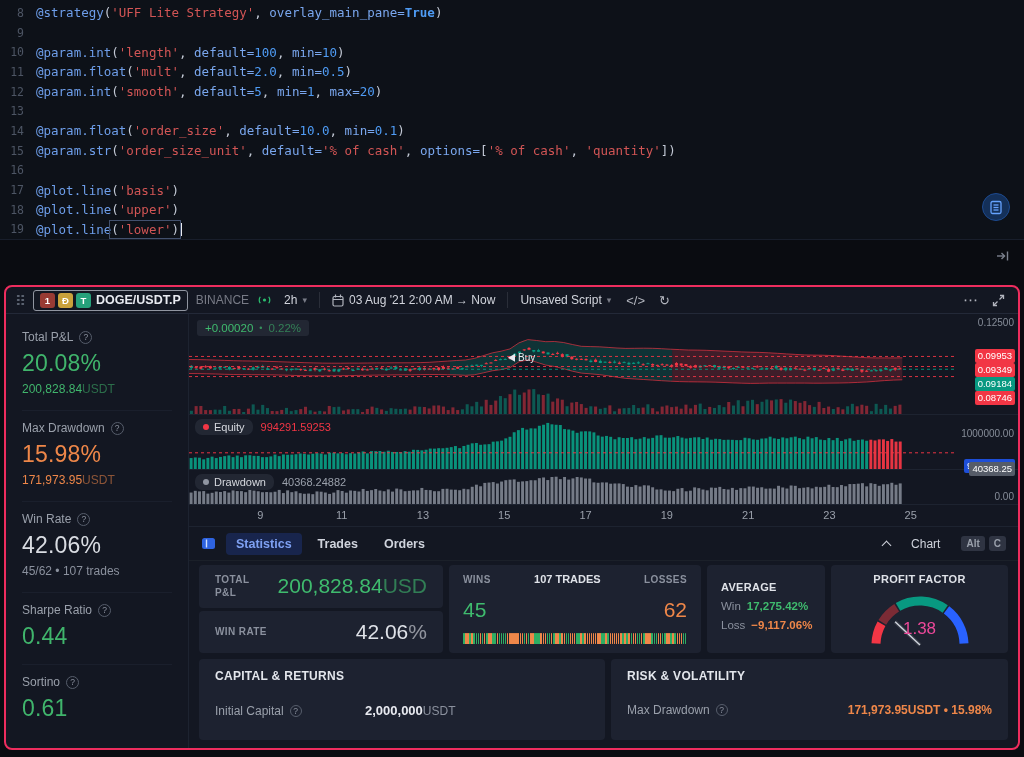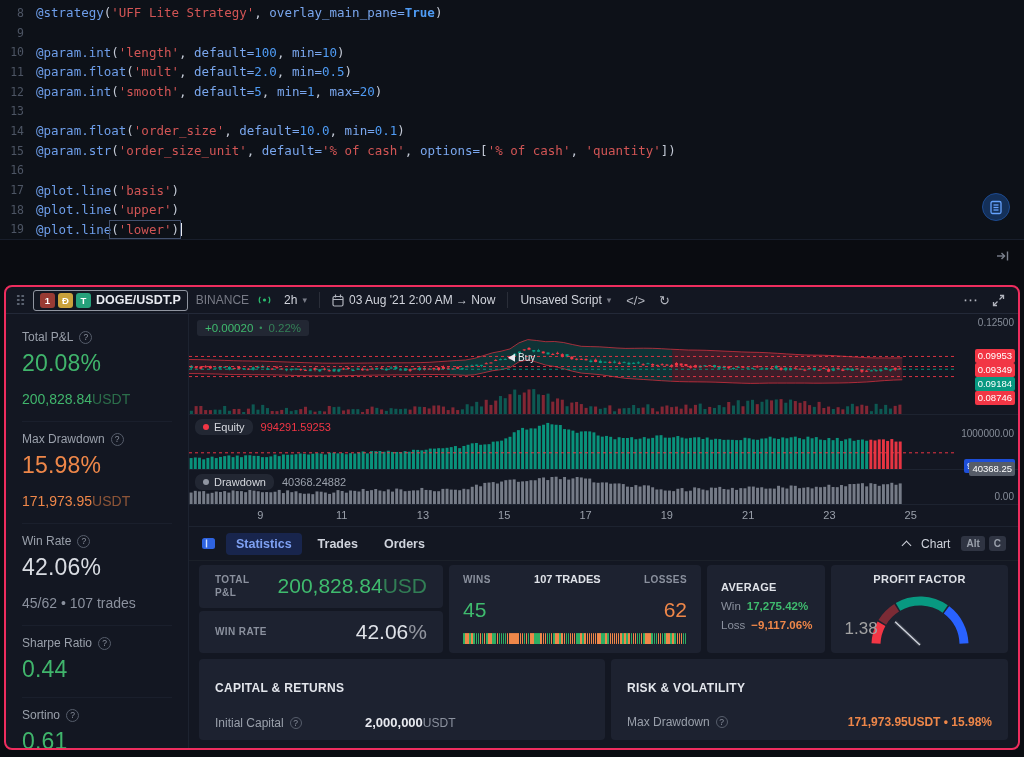--- a/index.html
+++ b/index.html
@@ -34,21 +34,21 @@
   .tico{color:#b2b5be;font-size:13px;padding:0 3px;cursor:pointer;display:flex;align-items:center}
   .more{font-size:15px}
   .spacer{flex:1}
 
   .pbody{flex:1;display:flex;min-height:0}
   .sidebar{width:183px;flex:none;border-right:1px solid #1d2330;padding:6px 16px 0;overflow:hidden}
   .stat{padding:10px 0 14px;border-bottom:1px solid #1a1f2c}
   .stat:last-child{border-bottom:none}
   .stat-label{font-size:12px;color:#9aa0ab;display:flex;align-items:center;gap:6px}
   .stat-value{font-size:23px;margin-top:6px;letter-spacing:.2px}
-  .stat-sub{font-size:14px;margin-top:14px}
+  .stat-sub{font-size:12px;margin-top:5px}
   .c-green{color:#40b56c}.c-orange{color:#ef8749}.c-neutral{color:#d9dce2}
   .c2-green{color:#40b56c}.c2-orange{color:#ef8749}.c2-neutral{color:#8b919e}
   .stat-sub .unit{opacity:.55}
   .help{width:13px;height:13px;border:1px solid #565d6b;border-radius:50%;color:#8b919e;font-size:8.5px;display:inline-flex;align-items:center;justify-content:center;flex:none;cursor:pointer}
   .help.sm{width:12px;height:12px;margin-left:6px}
 
   .main{flex:1;display:flex;flex-direction:column;min-width:0}
   .chart-grid{display:grid;grid-template-columns:1fr 62px;grid-template-rows:101px 55px 35px 22px;flex:none}
   .pane{position:relative;overflow:hidden}
   .gb{border-bottom:1px solid #1d2330}
@@ -64,21 +64,21 @@
   .axis{position:relative;font-size:10px;color:#868d99;overflow:visible}
   .axlab{position:absolute;right:4px;top:3px;white-space:nowrap}
   .abadge{position:absolute;right:3px;color:#fff;font-size:9.5px;line-height:1;padding:2px 3px;border-radius:2px;white-space:nowrap;z-index:2}
   .timerow{grid-column:1/3;position:relative;font-size:11px;color:#9aa0ab}
   .tlabel{position:absolute;top:4px;transform:translateX(-50%)}
 
   .tabbar{height:34px;flex:none;display:flex;align-items:center;gap:10px;padding:0 12px;border-bottom:1px solid #1b2029}
   .tabs{display:flex;gap:6px;align-items:center}
   .tab{font-size:12.5px;font-weight:bold;color:#cfd3dc;padding:4px 10px;border-radius:4px;cursor:pointer}
   .tab.active{background:rgba(47,92,233,.22);color:#7ea0f2}
-  .collapse{margin-left:auto;display:flex;align-items:center;gap:11px;color:#cfd3dc;font-size:12px;cursor:pointer}
+  .collapse{margin-left:auto;display:flex;align-items:center;gap:21px;color:#cfd3dc;font-size:12px;cursor:pointer}
   .chev{width:7px;height:7px;border-left:1.6px solid #cfd3dc;border-top:1.6px solid #cfd3dc;transform:rotate(45deg);margin-top:3px}
   .keys{display:flex;gap:4px}
   .key{background:#2f3442;color:#9aa0ab;font-size:10px;padding:2px 5px;border-radius:3px;font-weight:bold}
 
   .cards{flex:1;display:flex;flex-direction:column;gap:6px;padding:4px 10px 8px;min-height:0}
   .crow1{display:grid;grid-template-columns:244px 252px 118px 1fr;gap:6px;height:88px;flex:none}
   .crow2{display:grid;grid-template-columns:406px 1fr;gap:6px;flex:1;min-height:0}
   .card{background:#1d2230;border-radius:4px;overflow:hidden}
   .stack{display:flex;flex-direction:column;gap:3px}
   .mini{flex:1;display:flex;align-items:center;justify-content:space-between;padding:4px 16px}
@@ -91,22 +91,22 @@
   .ticks{display:flex;justify-content:space-between;height:11px}
   .tick{width:1.5px;border-radius:.5px}
   .tw{background:#2fae63}.tl{background:#ef8749}
   .card-avg{padding:16px 14px}
   .avg-title{font-size:11px;font-weight:bold;color:#dfe2e8;letter-spacing:.3px}
   .avg-row{display:flex;gap:6px;font-size:11.5px;margin-top:7px;align-items:baseline}
   .avg-lab{color:#8b919e}
   .avg-val{font-weight:bold}
   .card-gauge{display:flex;flex-direction:column;align-items:center;padding:8px 10px 0}
   .gauge-wrap{position:relative;width:150px;height:64px;margin-top:0}
-  .gauge-value{position:absolute;left:0;right:0;top:34px;text-align:left;font-size:17px;color:#a3a3a3}
-  .card-h{padding:22px 16px}
+  .gauge-value{position:absolute;left:0;right:0;top:34px;text-align:center;font-size:17px;color:#ec4899}
+  .card-h{padding:10px 16px}
   .ch-title{font-size:12px;font-weight:bold;color:#e3e6ec;letter-spacing:.3px}
   .ch-row{margin-top:20px;display:flex;align-items:center;font-size:12px;color:#9aa0ab}
   .ch-lab5{width:150px;display:inline-flex;align-items:center;flex:none}
   .ch-lab{display:inline-flex;align-items:center}
   .ch-row.between{justify-content:space-between}
   .ch-val{color:#e8eaf0;font-weight:bold;font-size:13px}
   .ch-unit{color:#8b919e;font-size:12px}
   .ch-riskval{font-weight:bold;font-size:12px}
 </style>
 </head>

